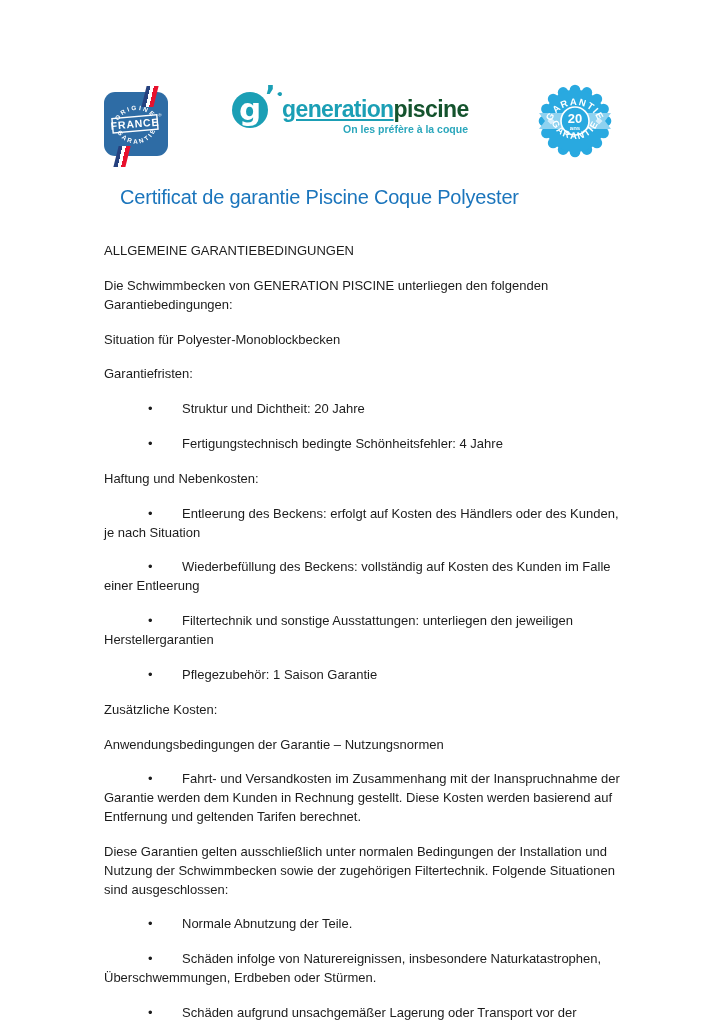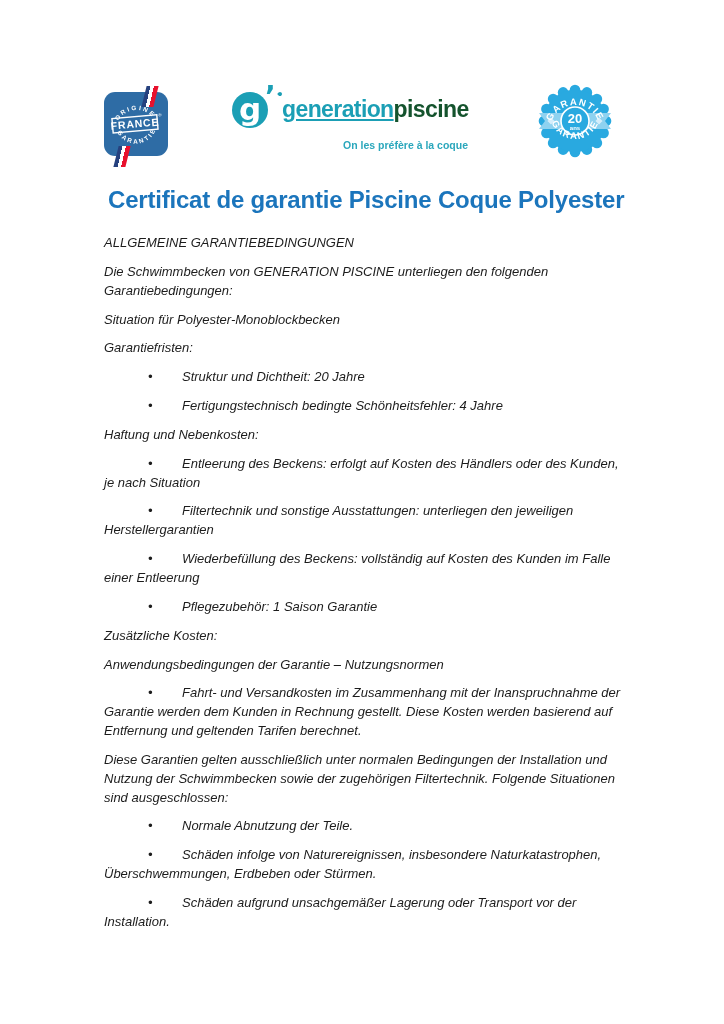--- a/index.html
+++ b/index.html
@@ -42,40 +42,40 @@
   }
   .gp-drop {
     position:absolute; left:46px; top:0; width:4px; height:4px;
     border-radius:50% 50% 50% 0; background:#1b9fb5; transform:rotate(45deg);
   }
   .gp-text { position:absolute; left:50px; top:6px; width:188px; }
   .gp-name { font-size:23px; letter-spacing:-0.6px; color:#1b9fb5; white-space:nowrap; }
   .gp-name .b { font-weight:bold;text-decoration:underline; }
   .gp-name .l { font-weight:bold; color:#14532d; }
   .gp-tagline {
-    margin-top:16px; font-size:10.5px; font-weight:bold; color:#2ba7bc;
+    margin-top:0px; font-size:10.5px; font-weight:bold; color:#2ba7bc;
     text-align:right; padding-right:2px;
   }
 
   
   .badge20 { position:absolute; left:434px; top:0; width:74px; height:74px; }
   .badge-arc { font-size:9.5px; font-weight:bold; letter-spacing:1.4px; fill:#ffffff; }
   .badge-years { font-size:13px; font-weight:bold; fill:#ffffff; }
   .badge-ans { font-size:6px; font-weight:bold; fill:#ffffff; }
 
   
   .doc-title {
-    position:absolute; left:108px; top:186px; width:540px; margin:0;
-    font-size:24px; font-weight:bold; color:#1b75bc; letter-spacing:-0.2px;
+    position:absolute; left:120px; top:186px; width:540px; margin:0;
+    font-size:20px; font-weight:normal; color:#1b75bc; letter-spacing:-0.2px;
     white-space:nowrap;
   }
 
   
   .content { position:absolute; left:104px; top:226px; width:518px; font-size:13px; line-height:1.45; color:#1c1c1c; }
-  .para { margin:8px 0 10px 0;font-style:italic; }
+  .para { margin:16px 0 10px 0; }
   .bullet {
     display:inline-block; margin-left:44px; width:34px; color:#1c1c1c;
   }
 </style>
 </head>
 <body>
 
 <div class="page">
 
   <div class="logo-row">
@@ -154,22 +154,22 @@
 
   <div class="content">
     <div class="para"><span>ALLGEMEINE GARANTIEBEDINGUNGEN</span></div>
     <div class="para"><span>Die Schwimmbecken von GENERATION PISCINE unterliegen den folgenden Garantiebedingungen:</span></div>
     <div class="para"><span>Situation für Polyester-Monoblockbecken</span></div>
     <div class="para"><span>Garantiefristen:</span></div>
     <div class="para"><span class="bullet">•</span><span>Struktur und Dichtheit: 20 Jahre</span></div>
     <div class="para"><span class="bullet">•</span><span>Fertigungstechnisch bedingte Schönheitsfehler: 4 Jahre</span></div>
     <div class="para"><span>Haftung und Nebenkosten:</span></div>
     <div class="para"><span class="bullet">•</span><span>Entleerung des Beckens: erfolgt auf Kosten des Händlers oder des Kunden, je nach Situation</span></div>
+    <div class="para"><span class="bullet">•</span><span>Wiederbefüllung des Beckens: vollständig auf Kosten des Kunden im Falle einer Entleerung</span></div>
     <div class="para"><span class="bullet">•</span><span>Filtertechnik und sonstige Ausstattungen: unterliegen den jeweiligen Herstellergarantien</span></div>
-    <div class="para"><span class="bullet">•</span><span>Wiederbefüllung des Beckens: vollständig auf Kosten des Kunden im Falle einer Entleerung</span></div>
     <div class="para"><span class="bullet">•</span><span>Pflegezubehör: 1 Saison Garantie</span></div>
     <div class="para"><span>Zusätzliche Kosten:</span></div>
     <div class="para"><span>Anwendungsbedingungen der Garantie – Nutzungsnormen</span></div>
     <div class="para"><span class="bullet">•</span><span>Fahrt- und Versandkosten im Zusammenhang mit der Inanspruchnahme der Garantie werden dem Kunden in Rechnung gestellt. Diese Kosten werden basierend auf Entfernung und geltenden Tarifen berechnet.</span></div>
     <div class="para"><span>Diese Garantien gelten ausschließlich unter normalen Bedingungen der Installation und Nutzung der Schwimmbecken sowie der zugehörigen Filtertechnik. Folgende Situationen sind ausgeschlossen:</span></div>
     <div class="para"><span class="bullet">•</span><span>Normale Abnutzung der Teile.</span></div>
     <div class="para"><span class="bullet">•</span><span>Schäden infolge von Naturereignissen, insbesondere Naturkatastrophen, Überschwemmungen, Erdbeben oder Stürmen.</span></div>
     <div class="para"><span class="bullet">•</span><span>Schäden aufgrund unsachgemäßer Lagerung oder Transport vor der Installation.</span></div>
   </div>
 

